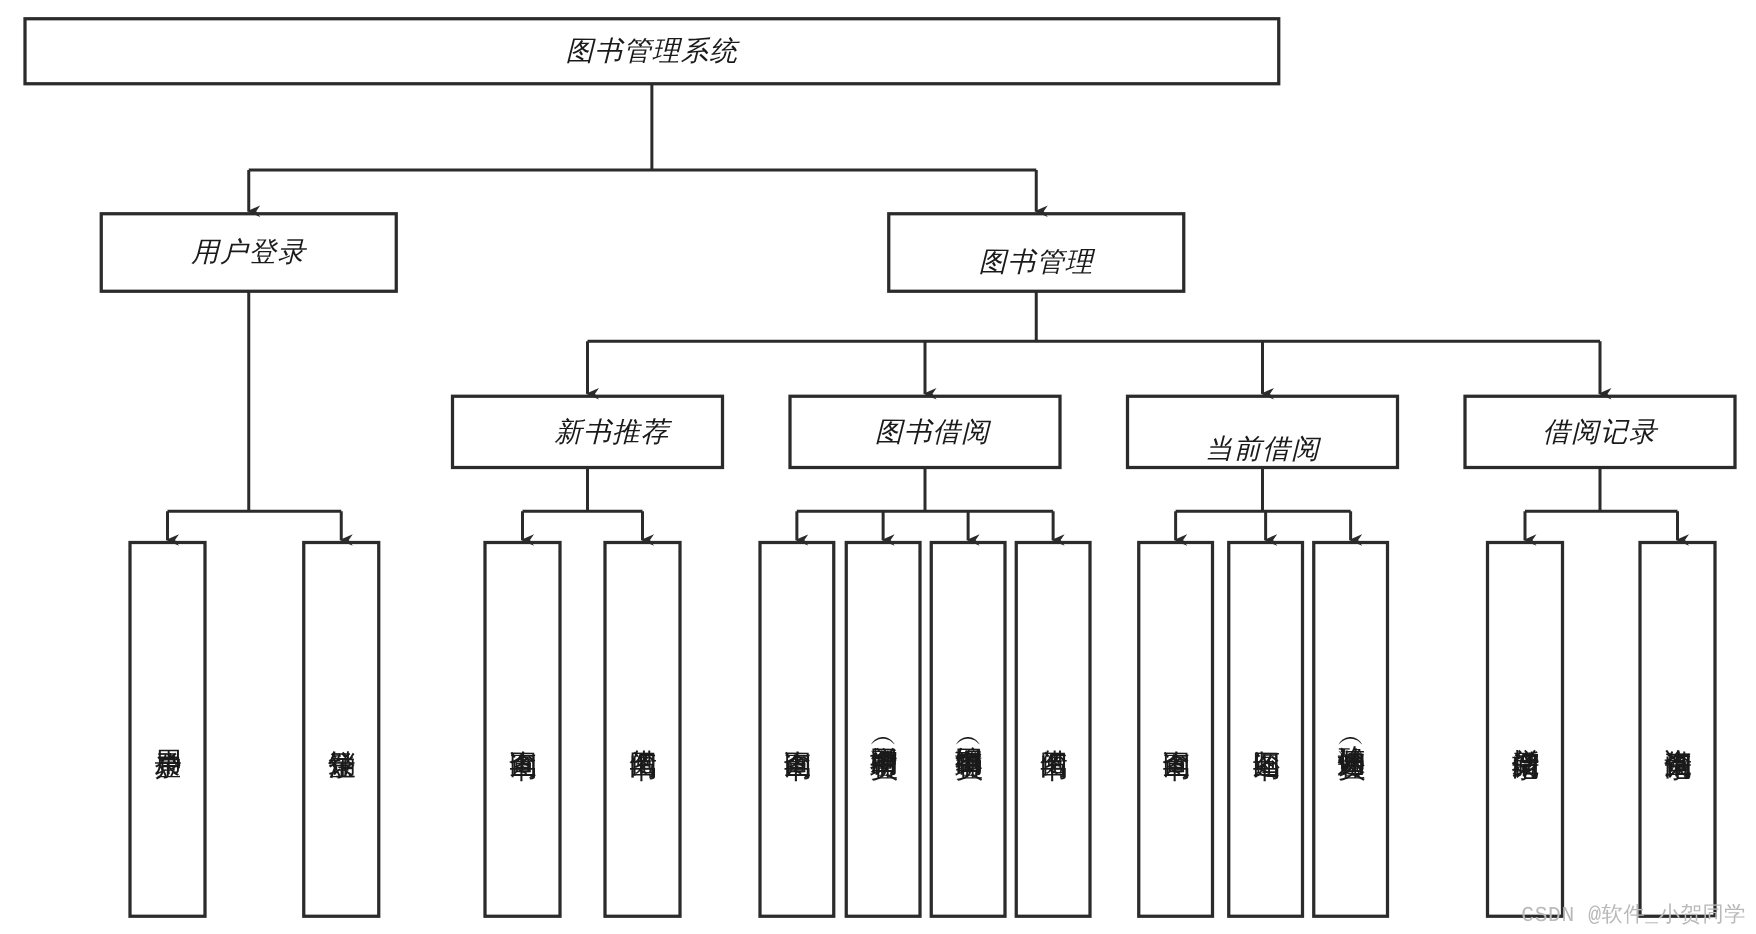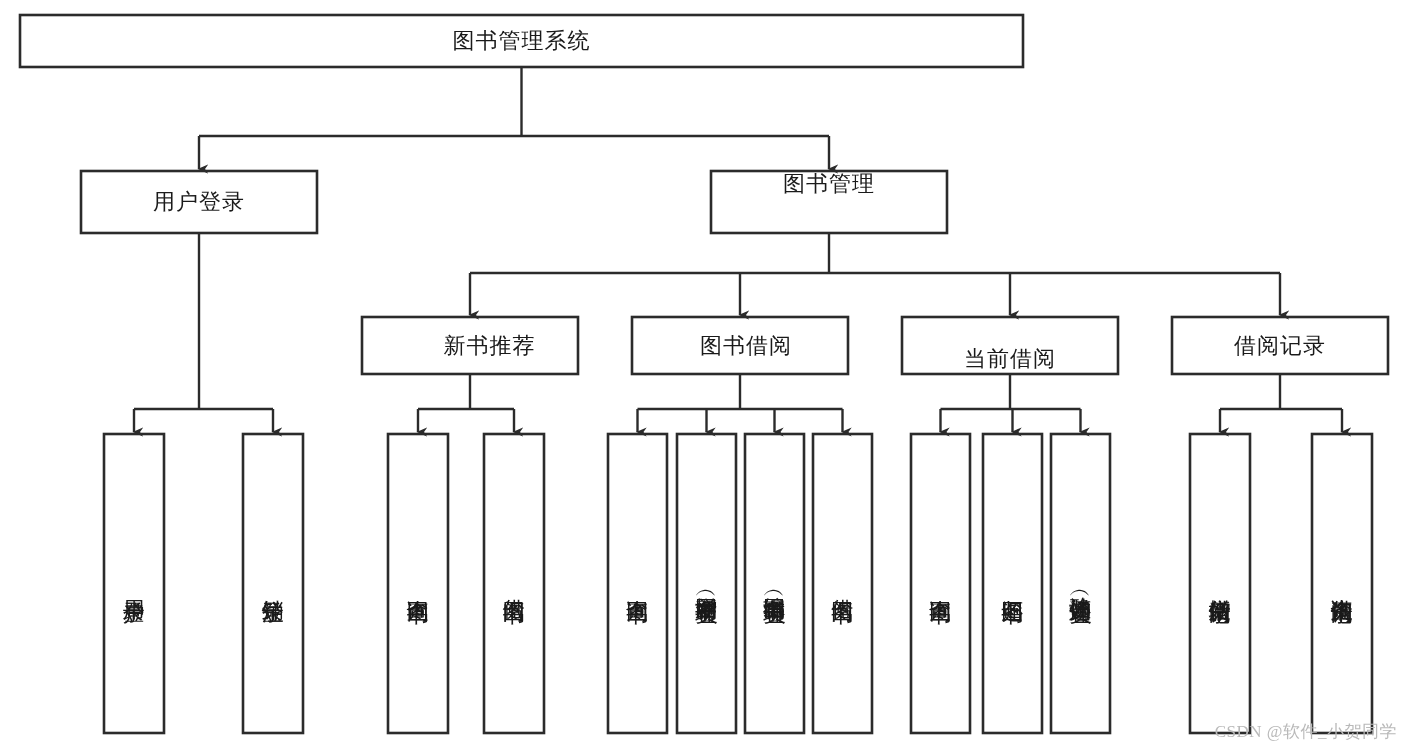--- a/index.html
+++ b/index.html
@@ -35,21 +35,21 @@
     fill: none;
   }
   .arrow-head {
     fill: #2b2b2b;
     stroke: none;
   }
   .watermark-text {
     position: absolute;
     right: 8px;
     bottom: 4px;
-    font-family: Liberation Serif, serif;
+    font-family: Liberation Mono, monospace;
     font-size: 17px;
     color: #b9b9b9;
     white-space: nowrap;
     letter-spacing: 0.5px;
     user-select: none;
   }
   .vlabel-wrap {
     position: absolute;
     display: flex;
     align-items: center;
@@ -65,20 +65,21 @@
     color: #1a1a1a;
     letter-spacing: 1px;
     white-space: nowrap;
   }
   .hlabel-wrap {
     position: absolute;
     display: flex;
     align-items: center;
     justify-content: center;
     pointer-events: none;
+    font-style: italic;
   }
   .hlabel-text {
     font-family: "DejaVu Sans", "Liberation Sans", sans-serif;
     font-size: 22px;
     color: #1a1a1a;
     letter-spacing: 1px;
     white-space: nowrap;
   }
 </style>
 </head>
@@ -152,21 +153,21 @@
       </g>
   </svg>
 
   <div id="labels-layer">
       <div class="hlabel-wrap" style="left: 20px; top: 15px; width: 1003px; height: 52px;">
         <span class="hlabel-text">图书管理系统</span>
       </div>
       <div class="hlabel-wrap" style="left: 81px; top: 171px; width: 236px; height: 62px;">
         <span class="hlabel-text">用户登录</span>
       </div>
-      <div class="hlabel-wrap" style="left: 711px; top: 153px; width: 236px; height: 62px;">
+      <div class="hlabel-wrap" style="left: 711px; top: 179px; width: 236px; height: 62px;">
         <span class="hlabel-text">图书管理</span>
       </div>
       <div class="hlabel-wrap" style="left: 362px; top: 317px; width: 233px; height: 57px; padding-left: 11px;">
         <span class="hlabel-text">新书推荐</span>
       </div>
       <div class="hlabel-wrap" style="left: 632px; top: 317px; width: 228px; height: 57px;">
         <span class="hlabel-text">图书借阅</span>
       </div>
       <div class="hlabel-wrap" style="left: 902px; top: 317px; width: 216px; height: 57px; align-items: flex-end;">
         <span class="hlabel-text">当前借阅</span>

